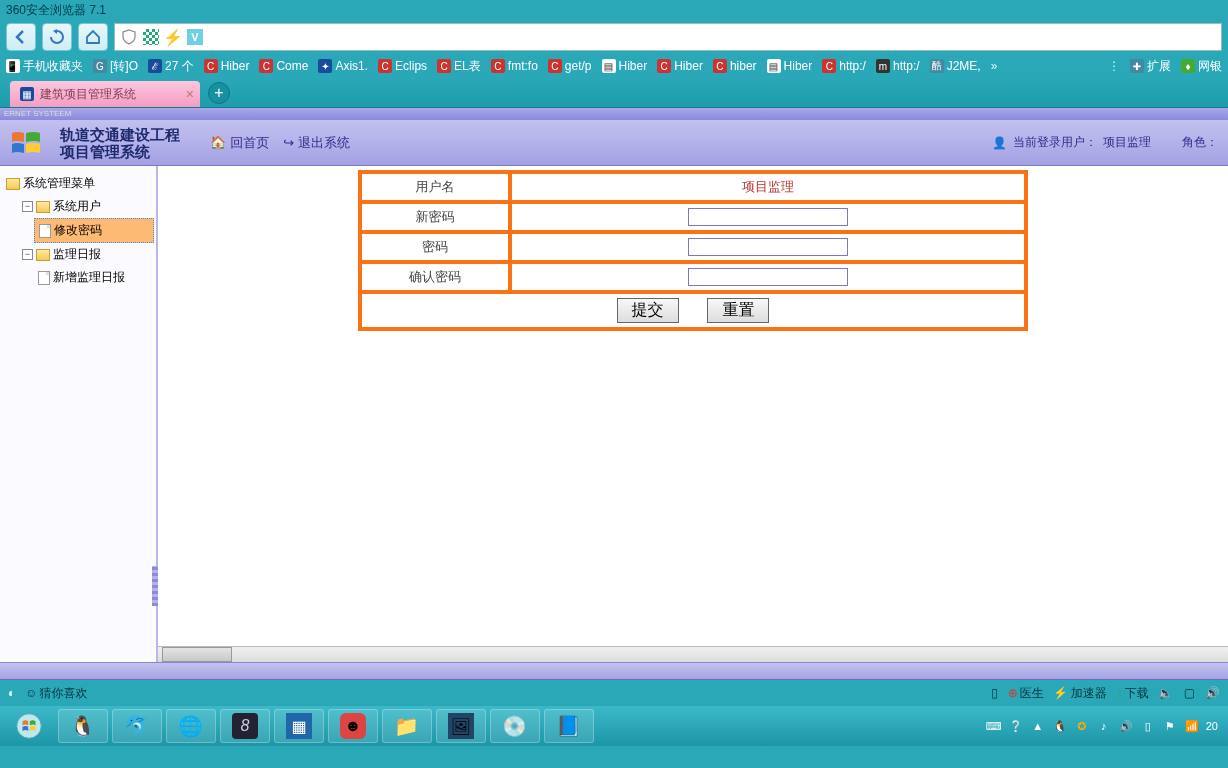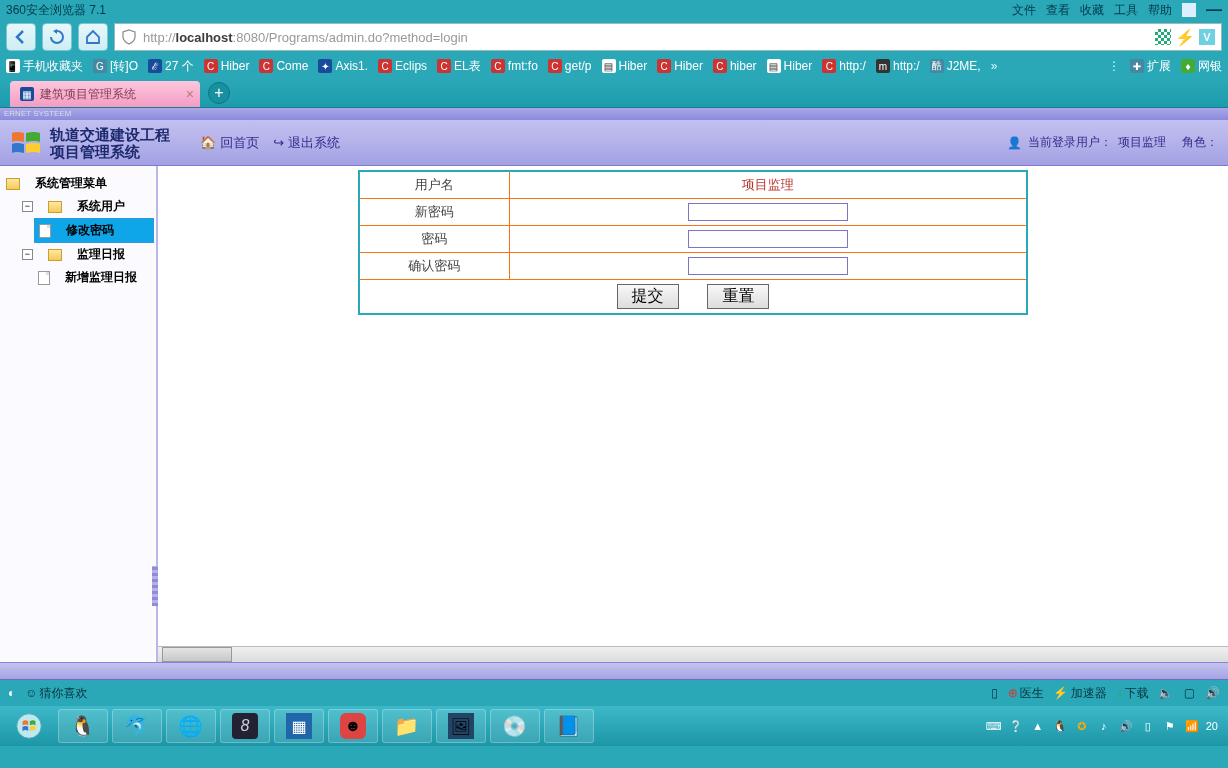--- a/index.html
+++ b/index.html
@@ -29,40 +29,40 @@
 .bm-ico.dark { background: #333; }
 .bm-ico.teal { background: #45889f; }
 .bm-sep { color: #cff; }
 .bm-right { margin-left: auto; display: flex; gap: 10px; align-items: center; }
 .tabbar { height: 30px; background: linear-gradient(#2aa8b8,#1d9cad); display: flex; align-items: flex-end; padding: 0 10px; gap: 8px; border-bottom: 1px solid #17798a; }
 .tab { height: 26px; background: linear-gradient(#fdc7dd,#f49cc4); border-radius: 4px 4px 0 0; display: flex; align-items: center; padding: 0 10px; gap: 6px; font-size: 12px; color: #804050; min-width: 190px; position: relative; }
 .tab-close { position: absolute; right: 6px; font-size: 14px; color: #b77; cursor: pointer; }
 .tab-new { width: 22px; height: 22px; background: #1890a0; border: 1px solid #0d7585; border-radius: 50%; display: flex; align-items: center; justify-content: center; color: #fff; font-size: 16px; cursor: pointer; margin-bottom: 3px; }
 .header-strip { height: 12px; background: linear-gradient(#a9a8e8,#8b89dd); font-size: 8px; color: #ddd; padding-left: 4px; line-height: 12px; }
 .app-toolbar { height: 46px; background: linear-gradient(#c2c0ef,#b4b2ea,#a3a0e3); display: flex; align-items: center; border-bottom: 1px solid #7c79c8; }
-.app-logo { display: flex; align-items: center; padding: 0 10px; gap: 8px; }
+.app-logo { display: flex; align-items: center; padding: 0 10px; gap: 18px; }
 .winflag { width: 32px; height: 32px; }
 .app-title { font-size: 15px; font-weight: bold; color: #1e2a6e; line-height: 17px; }
 .app-actions { display: flex; gap: 14px; padding-left: 20px; font-size: 13px; }
 .app-actions a { color: #332c8c; text-decoration: none; display: flex; gap: 4px; align-items: center; cursor: pointer; }
 .app-right { margin-left: auto; padding-right: 10px; font-size: 12px; color: #332c8c; display: flex; gap: 6px; align-items: center; }
 .content-wrap { display: flex; height: 496px; background: #fff; }
 .sidebar { width: 158px; border-right: 2px solid #b9b8e6; background: #fbfbff; overflow-y: auto; font-size: 12px; }
 .tree-root { padding: 6px 2px; }
-.tree-label { padding: 3px 4px; display: flex; align-items: center; gap: 15px; cursor: pointer; font-weight: bold; }
+.tree-label { padding: 3px 4px; display: flex; align-items: center; gap: 3px; cursor: pointer; }
 .tree-toggle { width: 11px; height: 11px; border: 1px solid #888; display: inline-flex; align-items: center; justify-content: center; font-size: 9px; line-height: 1; color: #555; background: #fff; }
 .tree-folder { width: 14px; height: 12px; background: linear-gradient(#ffe8a0,#f5c95a); border: 1px solid #c9a030; display: inline-block; }
 .tree-file { width: 12px; height: 14px; background: #fff; border: 1px solid #999; display: inline-block; position: relative; }
 .tree-file:after { content: ""; position: absolute; top: 0; right: 0; border-left: 3px solid #ddd; border-bottom: 3px solid #ddd; width: 0; height: 0; }
 .tree-children { padding-left: 16px; }
-.tree-selected { background: #0ea5e9; border: 1px dotted #4a90d9; align-items: center; }
+.tree-selected { background: #fdba74; border: 1px dotted #4a90d9; align-items: center; }
 .splitter-handle { position: absolute; left: 152px; top: 400px; width: 8px; height: 40px; background: repeating-linear-gradient(0deg,#8e8cd5 0 3px,#b4b2e8 3px 6px); }
 .main-area { flex: 1; padding: 0; position: relative; background: #fff; }
 .form-table { margin: 4px auto 0 auto; border: 2px solid #2aa8b8; border-collapse: collapse; width: 670px; font-size: 13px; }
-.form-table td { border: 1px solid #f97316; padding: 4px 4px; height: 26px; }
+.form-table td { border: 4px solid #f97316; padding: 4px 4px; height: 26px; }
 .form-table td.lbl { width: 150px; text-align: center; color: #444; }
 .form-table td.val { text-align: center; color: #b9342e; }
 .form-table input[type=password] { width: 160px; border: 1px solid #7a78c6; height: 18px; }
 .btn-row td { text-align: center; }
 .btn-row button { padding: 1px 14px; font-size: 16px; border: 1px solid #666; background: linear-gradient(#f8f8f8,#ddd); cursor: pointer; }
 .scroll-hint { position: absolute; left: 0; bottom: 0; width: 100%; height: 16px; background: linear-gradient(#f0f0f0,#dcdcdc); border-top: 1px solid #bbb; display: flex; }
 .scroll-thumb { width: 70px; background: linear-gradient(#e4e4e4,#c8c8c8); border: 1px solid #999; margin-left: 4px; }
 .divider-bar { height: 18px; background: linear-gradient(#c4c3ef,#a5a3e4); border-top: 1px solid #8785d4; border-bottom: 1px solid #6d6bc2; }
 .statusbar { height: 26px; background: #2aa8b8; display: flex; align-items: center; font-size: 12px; color: #06333d; padding: 0 8px; gap: 10px; }
 .statusbar .spacer { flex: 1; }
@@ -72,29 +72,20 @@
 .task-btn.start { background: transparent; border: none; }
 .task-btn svg, .task-btn span { width: 26px; height: 26px; }
 .tray { margin-left: auto; display: flex; align-items: center; gap: 6px; padding-right: 6px; color: #fff; font-size: 11px; }
 .tray-icon { width: 16px; height: 16px; display: inline-flex; align-items: center; justify-content: center; }
 </style>
 </head>
 <body>
 
 <div class="titlebar">
   <div class="titlebar-left">360安全浏览器 7.1</div>
-  <div class="titlebar-right">
-    <span>文件</span>
-    <span>查看</span>
-    <span>收藏</span>
-    <span>工具</span>
-    <span>帮助</span>
-    <span class="shirt-icon"></span>
-    <span class="minimize-icon">—</span>
-  </div>
 </div>
 
 <div class="navbar">
   <div class="nav-btn">
     <svg viewBox="0 0 16 16">
         <path d="M10 2 L4 8 L10 14" fill="none" stroke="#3477c9" stroke-width="2.5"></path>
       </svg>
   </div>
   <div class="nav-btn">
     <svg viewBox="0 0 16 16">
@@ -104,23 +95,20 @@
   </div>
   <div class="nav-btn">
     <svg viewBox="0 0 16 16">
         <path d="M2 8 L8 2 L14 8 L14 14 L2 14 Z" fill="none" stroke="#3477c9" stroke-width="1.8"></path>
       </svg>
   </div>
   <div class="addrbar-wrap">
     <svg class="shield-icon" viewBox="0 0 16 16">
         <path d="M8 1 L14 3 L14 8 C14 12 8 15 8 15 C8 15 2 12 2 8 L2 3 Z" fill="none" stroke="#888" stroke-width="1.2"></path>
       </svg>
-    <div class="addrbar-url">
-      <span>http://</span><b>localhost</b><span>:8080/Programs/admin.do?method=login</span>
-    </div>
     <div class="addr-icons">
       <span style="background:repeating-conic-gradient(#2a7 0 25%,#fff 0 50%) 0 0/6px 6px;"></span>
       <span style="color:#39c;">⚡</span>
       <span style="background:#6fd0e3;color:#fff;font-weight:bold;font-size:11px;">V</span>
     </div>
   </div>
 </div>
 
 <div class="bookmark-bar">
   <span class="bm-item">
@@ -236,21 +224,21 @@
       </a>
     <a>
         <span>↪</span>
         <span>退出系统</span>
       </a>
   </div>
   <div class="app-right">
     <span>👤</span>
     <span>当前登录用户：</span>
     <span>项目监理</span>
-    <span style="margin-left:10px;text-align:center;">角色：</span>
+    <span style="margin-left:25px;text-align:center;">角色：</span>
   </div>
 </div>
 
 <div class="content-wrap" style="position:relative;">
   <div class="sidebar">
     <div class="tree-root">
       <div class="tree-label">
         <span class="tree-folder"></span>
         <span>系统管理菜单</span>
       </div>

